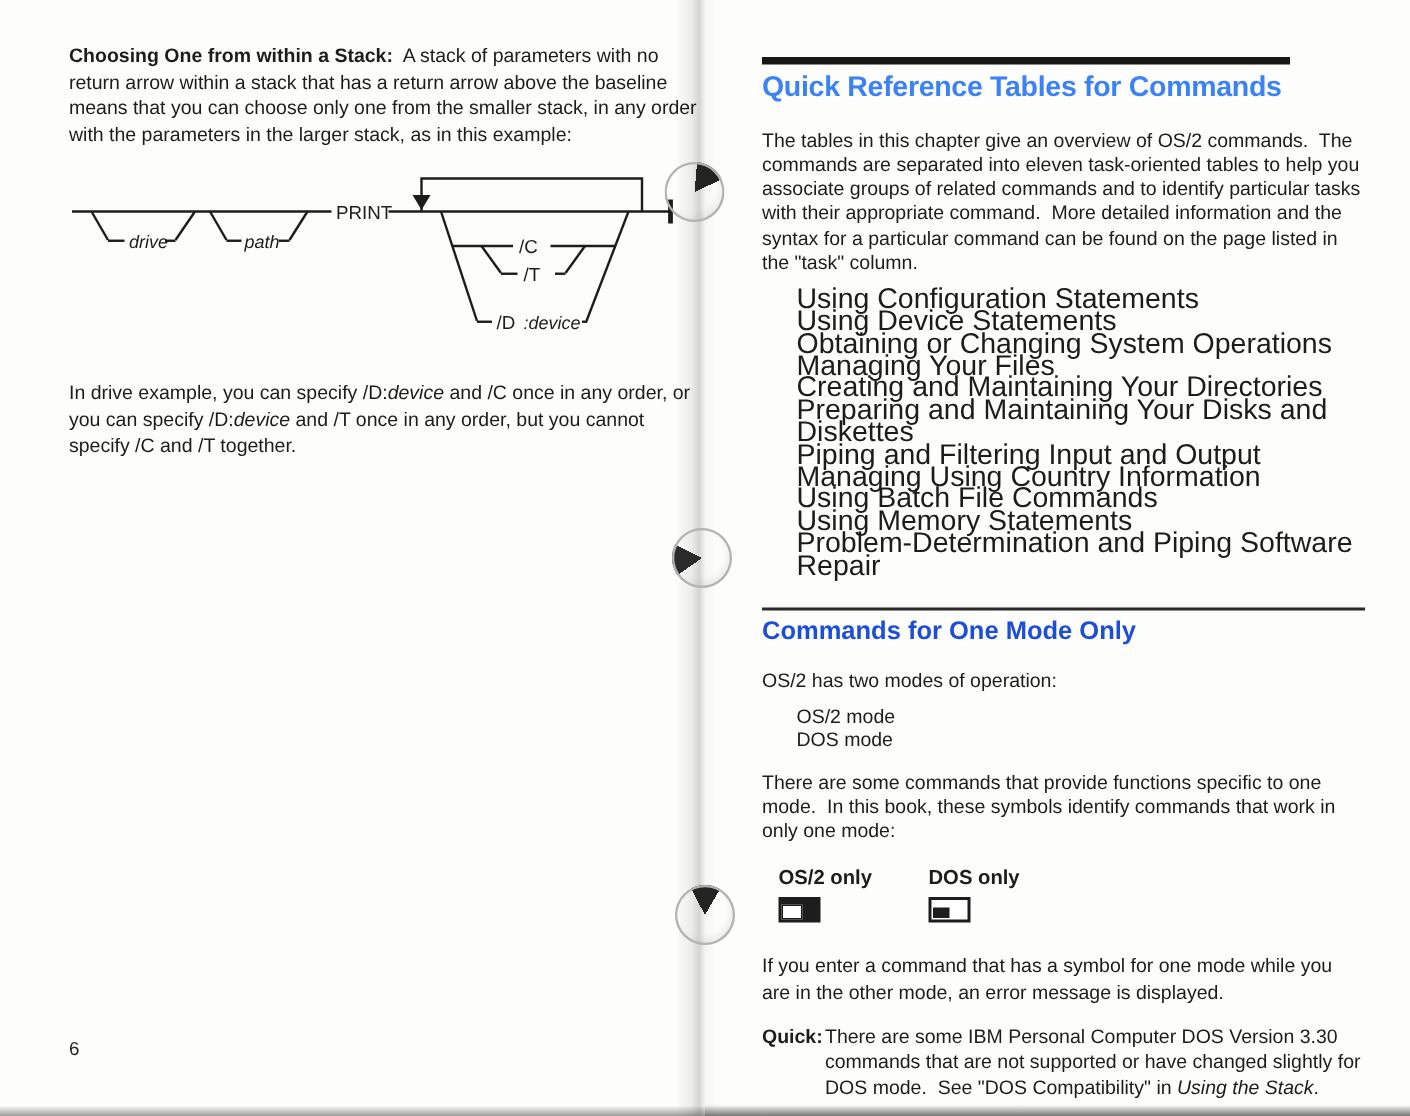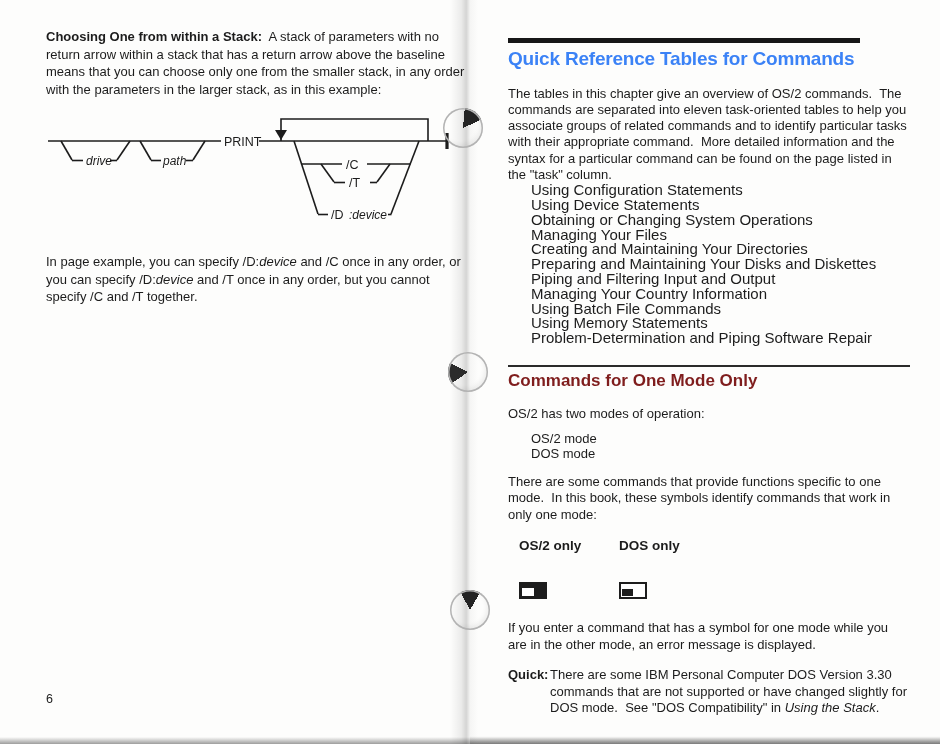--- a/index.html
+++ b/index.html
@@ -23,29 +23,29 @@
   .i{font-style:italic;}
 
   
   #para1{margin-top:28px;}
   #diagram-wrap{margin-top:10px;height:128px;}
   #para2{margin-top:17px;}
 
   
   .rule-thick{margin-top:38px;width:352px;height:4.5px;background:#171717;}
   h1{margin:4px 0 0;font-size:19px;line-height:23px;letter-spacing:-0.2px;color:#3b82f6;}
-  h2{margin:3px 0 0;font-size:17px;line-height:21px;color:#7f1d1d;}
+  h2{margin:3px 0 0;font-size:17px;line-height:21px;color:#1d4ed8;}
   #intro{margin-top:16px;font-size:13px;line-height:16.3px;}
-  #task-list{margin-left:23px;font-size:15px;line-height:14.8px;}
+  #task-list{margin-top:10px;margin-left:23px;font-size:19px;line-height:14.8px;}
   .rule-thin{margin-top:19px;width:402px;height:2px;background:#2a2a2a;}
   #modes-intro{margin-top:14px;}
   #modes-list{margin-top:8px;margin-left:23px;font-size:13px;line-height:15.2px;}
   #symbols-intro{margin-top:13px;font-size:13px;line-height:16.3px;}
   #symbol-row{margin-top:15px;display:flex;}
-  .symbol-col{display:flex;flex-direction:column;gap:23px;}
+  .symbol-col{display:flex;flex-direction:column;}
   .symbol-col.first{margin-left:11px;width:100px;}
   .symbol-label{font-weight:bold;font-size:13.5px;}
   .mode-icon{margin-top:6px;width:28px;height:17px;position:relative;}
   #os2-icon{background:#1d1d1d;}
   #os2-icon .corner{position:absolute;left:2px;bottom:2px;width:12px;height:8px;background:#fff;border:1px solid #1d1d1d;}
   #dos-icon{background:#fff;border:2px solid #1d1d1d;width:24px;height:13px;}
   #dos-icon .corner{position:absolute;left:1px;bottom:1px;width:11px;height:7px;background:#1d1d1d;}
   #error-para{margin-top:20px;}
   #note{margin-top:13px;display:flex;}
   #note-label{font-weight:bold;width:42px;flex:none;font-size:13px;line-height:16.8px;}
@@ -118,41 +118,41 @@
         <text class="lbl-italic" x="40" y="57">drive</text>
         <text class="lbl-italic" x="117" y="57">path</text>
         <text x="178" y="38">PRINT</text>
         <text x="300" y="60.5">/C</text>
         <text x="303" y="79">/T</text>
         <text x="285" y="111">/D</text>
         <text class="lbl-italic" x="303" y="111">:device</text>
       </svg>
     </div>
 
-    <p class="body pre" id="para2"><span>In page example, you can specify /D:</span><span class="i">device</span><span> and /C once in any order, or you can specify /D:</span><span class="i">device</span><span> and /T once in any order, but you cannot specify /C and /T together.</span></p>
+    <p class="body pre" id="para2"><span>In drive example, you can specify /D:</span><span class="i">device</span><span> and /C once in any order, or you can specify /D:</span><span class="i">device</span><span> and /T once in any order, but you cannot specify /C and /T together.</span></p>
   </div>
   <div class="page-num" id="page-num-left">6</div>
 </div>
 
 <div class="page" id="right-page">
   <div class="content" id="right-content">
     <div class="rule-thick"></div>
     <h1>Quick Reference Tables for Commands</h1>
 
     <p class="pre" id="intro">The tables in this chapter give an overview of OS/2 commands.  The commands are separated into eleven task-oriented tables to help you associate groups of related commands and to identify particular tasks with their appropriate command.  More detailed information and the syntax for a particular command can be found on the page listed in the "task" column.</p>
 
     <div id="task-list">
       <div>Using Configuration Statements</div>
       <div>Using Device Statements</div>
       <div>Obtaining or Changing System Operations</div>
       <div>Managing Your Files</div>
       <div>Creating and Maintaining Your Directories</div>
       <div>Preparing and Maintaining Your Disks and Diskettes</div>
       <div>Piping and Filtering Input and Output</div>
-      <div>Managing Your Country Information</div>
+      <div>Managing Using Country Information</div>
       <div>Using Batch File Commands</div>
       <div>Using Memory Statements</div>
       <div>Problem-Determination and Piping Software Repair</div>
     </div>
 
     <div class="rule-thin"></div>
     <h2>Commands for One Mode Only</h2>
 
     <p class="body" id="modes-intro">OS/2 has two modes of operation:</p>
     <div id="modes-list">

